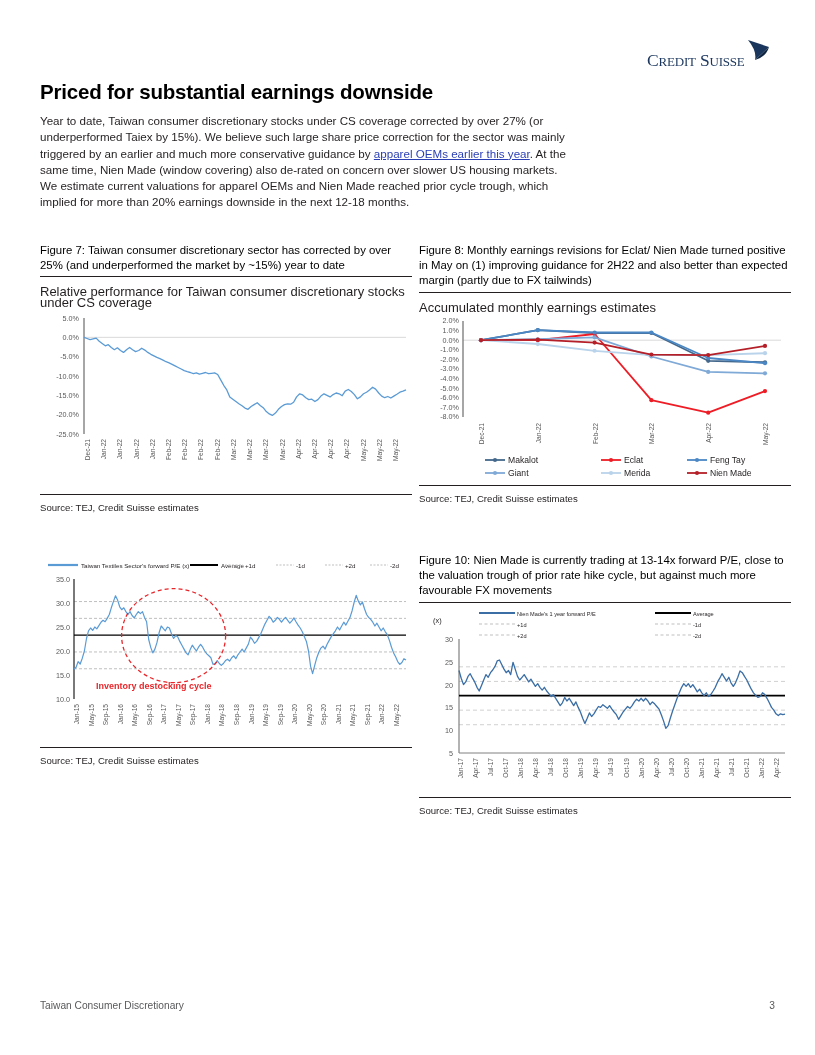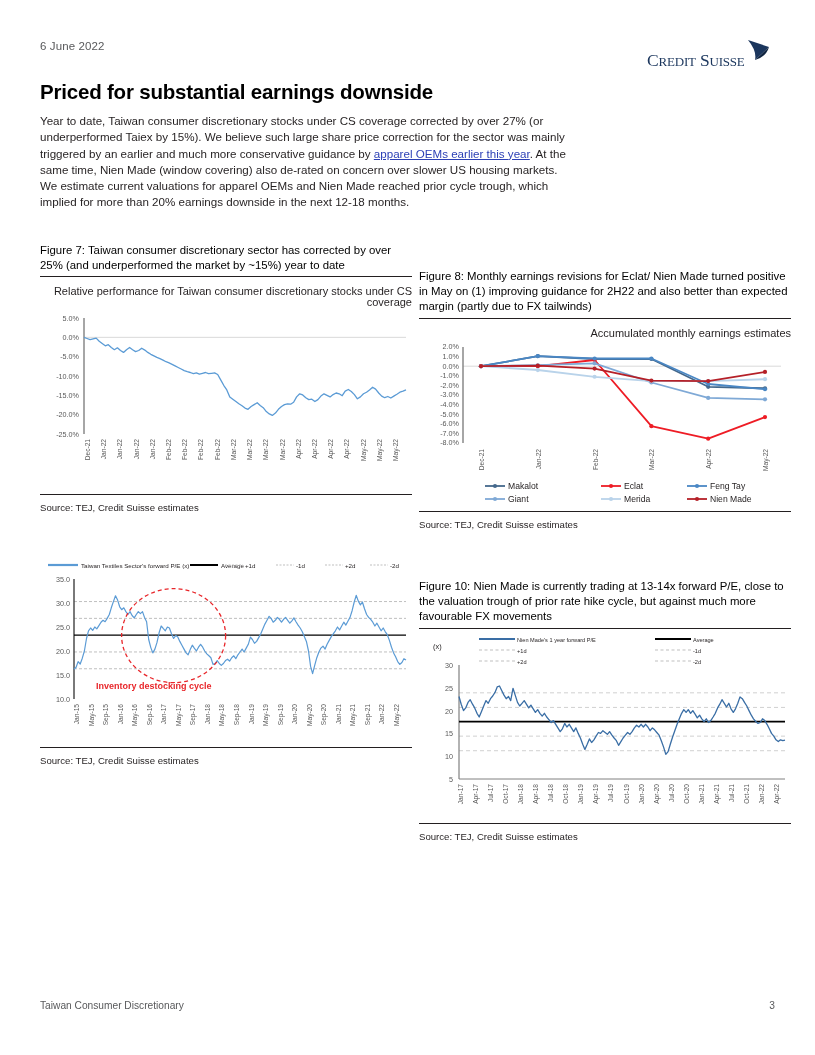--- a/index.html
+++ b/index.html
@@ -26,37 +26,37 @@
   
   .intro{
     position:absolute;left:40px;top:113px;width:527px;
     font-size:11.6px;line-height:16.3px;color:#231f20;text-align:left;
   }
   .intro a{color:#2b3fb5;text-decoration:underline;}
 
   
   .fig{position:absolute;}
   .fig-L{left:40px;width:372px;}
-  .fig-R{left:419px;width:372px;margin-top:26px;}
+  .fig-R{left:419px;width:372px;}
   .row1{top:243px;}
   .row2{top:553px;}
 
   .fig-head{
     font-size:11.4px;font-weight:normal;line-height:15.2px;color:#000;
     padding-bottom:3px;border-bottom:1.4px solid #231f20;
   }
   .fig-body{
     border-bottom:1.4px solid #231f20;
     position:relative;
   }
   .fig-src{
     font-size:9.6px;color:#231f20;padding-top:7px;
   }
   .chart-title{
-    text-align:right;font-size:11px;color:#231f20;line-height:11px;
+    text-align:left;font-size:13px;color:#231f20;line-height:11px;
     padding-top:9px;
   }
   svg.plot{display:block;}
   .tick{font-size:7.2px;fill:#595959;font-family:"Liberation Sans",sans-serif;}
   .tick-b{font-size:6.6px;fill:#595959;font-family:"Liberation Sans",sans-serif;}
   .lg{font-size:8.6px;fill:#231f20;font-family:"Liberation Sans",sans-serif;}
   .lg-s{font-size:5.6px;fill:#231f20;font-family:"Liberation Sans",sans-serif;}
   .lg-m{font-size:6.2px;fill:#231f20;font-family:"Liberation Sans",sans-serif;}
   .anno{font-size:9px;font-weight:bold;fill:#e8262a;font-family:"Liberation Sans",sans-serif;}
   .axlab{font-size:7.4px;fill:#231f20;font-family:"Liberation Sans",sans-serif;}
@@ -68,21 +68,20 @@
   }
   .footer-txt{font-size:10.2px;color:#58595b;float:left;}
   .footer-pg{font-size:10.2px;color:#58595b;float:right;}
 </style>
 </head>
 <body>
 
 <div class="page">
 
   <div class="hdr">
-    <div class="hdr-date">6 June 2022</div>
     <div class="logo">
       <svg width="130" height="42" viewBox="0 0 130 42">
 
         <path d="M103 4 L124 11 L110 24 Q112 15 103 4 Z" fill="#1b365d"></path>
         <path d="M110 24 L124 11 Q121 21 110 24 Z" fill="#0f2440"></path>
         <text x="2" y="30" font-family="Liberation Serif, serif" font-size="17.5" letter-spacing="-0.2" fill="#1b365d">C<tspan font-size="13">REDIT</tspan> S<tspan font-size="13">UISSE</tspan></text>
       </svg>
     </div>
   </div>
 

